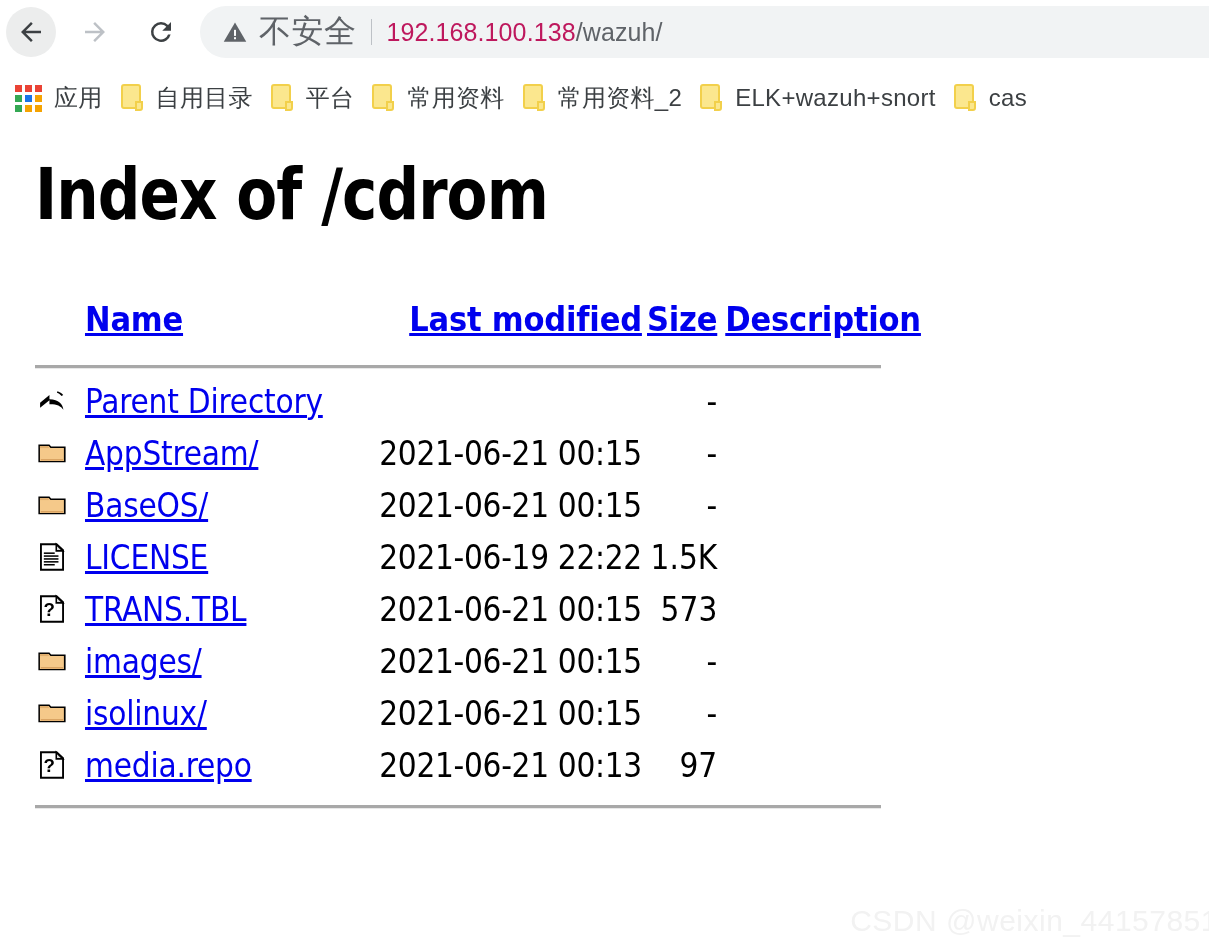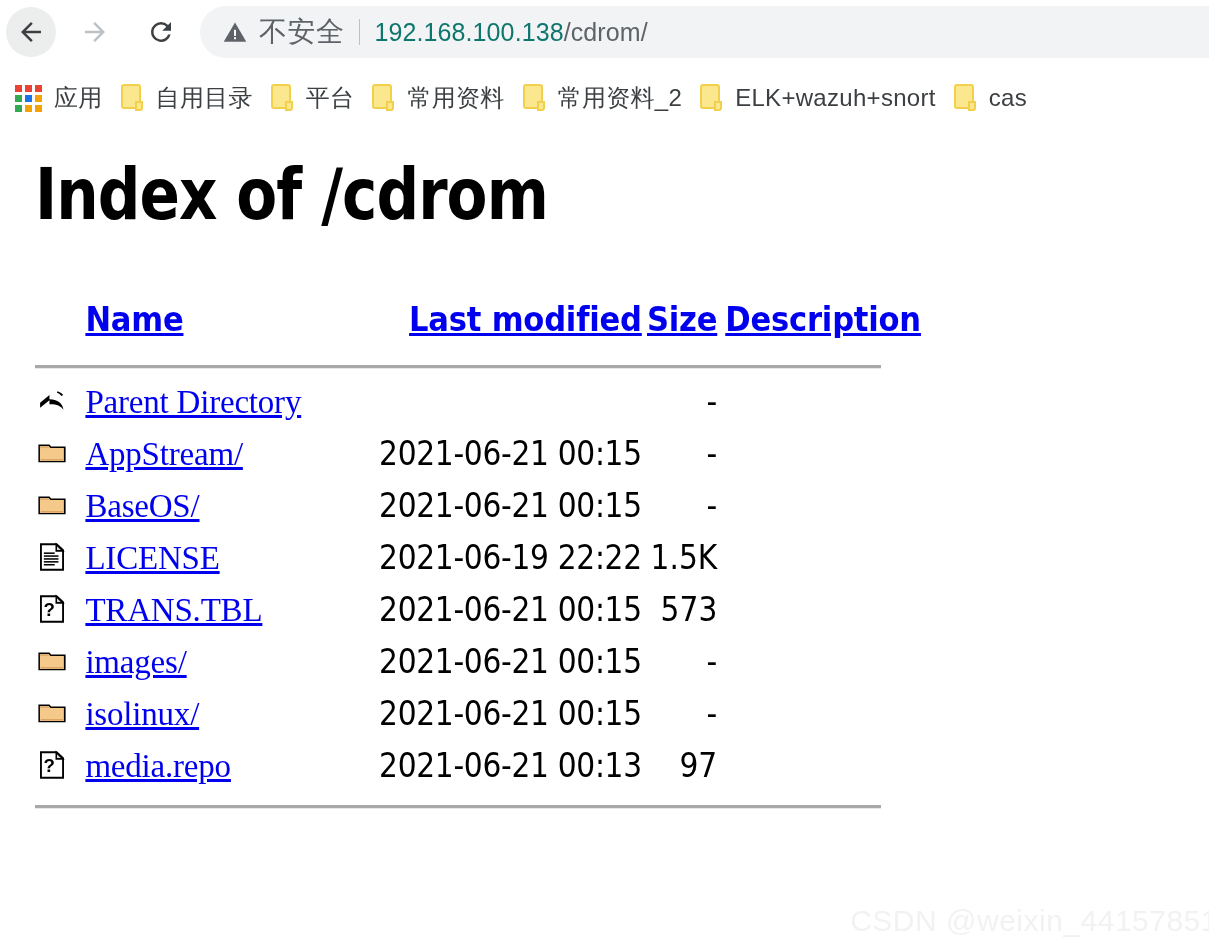--- a/index.html
+++ b/index.html
@@ -63,38 +63,38 @@
     padding-left: 22px;
     box-sizing: border-box;
     cursor: text;
   }
   .warn-icon {
     flex: 0 0 auto;
     margin-right: 11px;
     display: block;
   }
   .omnibox-secure-text {
-    font-size: 28px;
+    font-size: 32px;
     color: #5f6368;
     letter-spacing: 0.5px;
     white-space: nowrap;
   }
   .omni-sep {
     width: 1px;
     height: 26px;
     background: #bdc1c6;
     margin: 0 15px 0 14px;
     flex: 0 0 auto;
   }
   .omni-url {
     font-size: 25px;
     white-space: nowrap;
     letter-spacing: 0.1px;
   }
-  .omni-url .host { color: #0f766e; }
+  .omni-url .host { color: #be185d; }
   .omni-url .path { color: #5f6368; }
 
   
   .bookmarks-bar {
     position: absolute;
     top: 65px;
     left: 0;
     width: 1209px;
     height: 65px;
     display: flex;
@@ -250,21 +250,20 @@
   }
   td.c-name {
     white-space: nowrap;
     padding-left: 0;
   }
   td.c-name a {
     color: #0000ee;
     text-decoration: underline;
     cursor: pointer;
     letter-spacing: -0.2px;
-    font-family: Liberation Serif, serif;
   }
   td.c-date {
     text-align: right;
     white-space: nowrap;
     color: #000000;
     letter-spacing: -0.3px;
     padding-right: 2px;
   }
   td.c-size {
     text-align: right;
@@ -313,21 +312,21 @@
     </div>
 
     <div class="omnibox">
       <svg class="warn-icon" width="26" height="26" viewBox="0 0 24 24">
         <path d="M12 3.2 1.6 21h20.8L12 3.2z" fill="#5f6368"></path>
         <rect x="11.1" y="10" width="1.8" height="5.6" fill="#ffffff"></rect>
         <rect x="11.1" y="16.8" width="1.8" height="1.9" fill="#ffffff"></rect>
       </svg>
       <span class="omnibox-secure-text">不安全</span>
       <span class="omni-sep"></span>
-      <span class="omni-url"><span class="host">192.168.100.138</span><span class="path">/cdrom/</span></span>
+      <span class="omni-url"><span class="host">192.168.100.138</span><span class="path">/wazuh/</span></span>
     </div>
   </div>
 
   <div class="bookmarks-bar">
 
     <div class="bm-item">
       <span class="apps-grid">
         <i style="background:#ea4335"></i>
           <i style="background:#ea4335"></i>
           <i style="background:#ea4335"></i>

